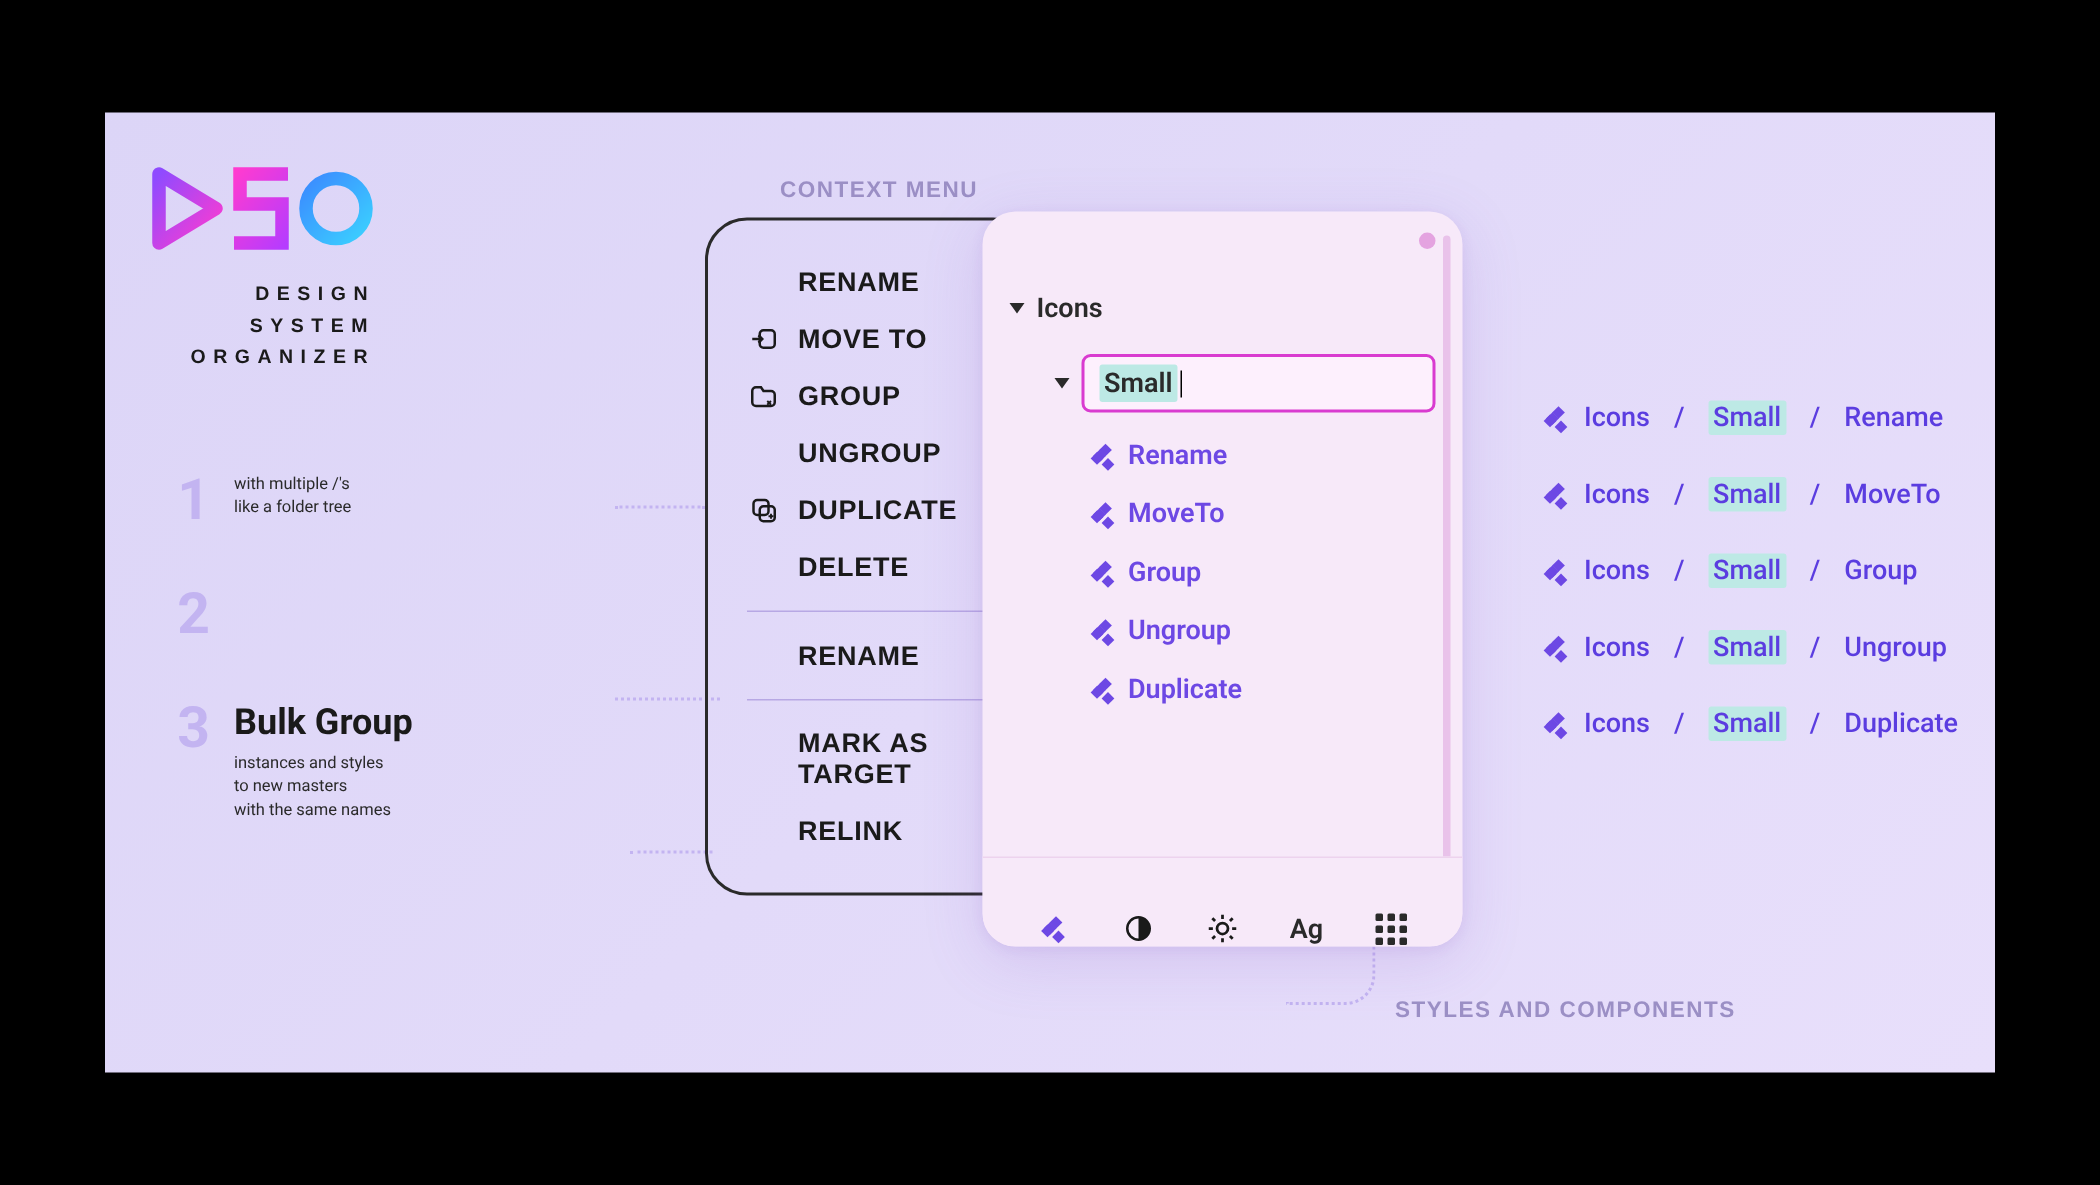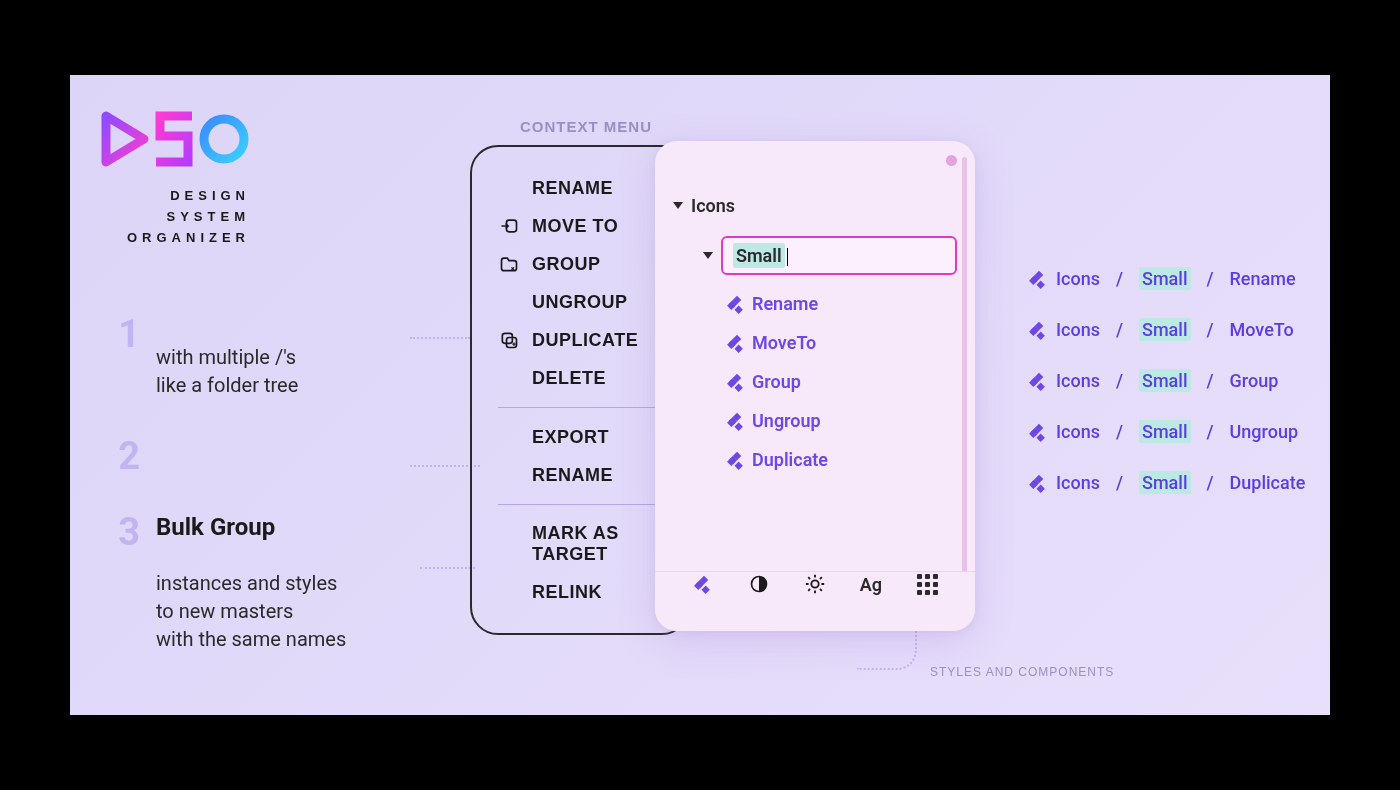--- a/index.html
+++ b/index.html
@@ -62,48 +62,47 @@
     width: 30px;
     text-align: right;
   }
   .feature-body h3 {
     font-size: 24px;
     font-weight: 700;
     color: #1a1a1a;
     margin-bottom: 6px;
   }
   .feature-body p {
-    font-size: 20px;
+    font-size: 11px;
     color: #2a2a2a;
     line-height: 1.4;
-    margin-top: 28px;
   }
 
   
   .label-context {
     position: absolute;
     left: 450px;
     top: 43px;
     font-family: Liberation Sans, sans-serif;
     font-stretch: condensed;
     font-size: 15px;
     letter-spacing: 1px;
     color: #9b8fc5;
     font-weight: 600;
   }
   .label-styles {
     position: absolute;
     left: 860px;
     top: 590px;
     font-family: "Arial Narrow", "Helvetica Neue Condensed", sans-serif;
     font-stretch: condensed;
-    font-size: 12px;
+    font-size: 15px;
     letter-spacing: 1px;
     color: #9b8fc5;
-    font-weight: 400;
+    font-weight: 700;
   }
 
   
   .context-menu {
     position: absolute;
     left: 400px;
     top: 70px;
     width: 220px;
     border: 2px solid #2a2a2a;
     border-radius: 28px;
@@ -228,21 +227,21 @@
   }
   .diamond::before { left: 2px; top: 5px; box-shadow: 8px 0 0 #6d48e4; }
   .diamond::after { left: 6px; top: 1px; box-shadow: 0 8px 0 #6d48e4; }
 
   .tree-toolbar {
     position: absolute;
     bottom: 0;
     left: 0; right: 0;
     height: 60px;
     display: flex;
-    align-items: flex-start;
+    align-items: flex-end;
     justify-content: space-around;
     padding: 0 20px;
     border-top: 1px solid #edd3ee;
     background: #f7e9f9;
   }
   .tb-ic {
     width: 24px; height: 24px;
     display: flex;
     align-items: center;
     justify-content: center;
@@ -403,24 +402,20 @@
     </div>
     <div class="cm-item">
       <span class="ic"></span>
       <span>DELETE</span>
     </div>
 
     <div class="cm-divider"></div>
 
     <div class="cm-item">
       <span class="ic"></span>
-      <span>EXPORT</span>
-    </div>
-    <div class="cm-item">
-      <span class="ic"></span>
       <span>RENAME</span>
     </div>
 
     <div class="cm-divider"></div>
 
     <div class="cm-item">
       <span class="ic"></span>
       <span>MARK AS TARGET</span>
     </div>
     <div class="cm-item">

